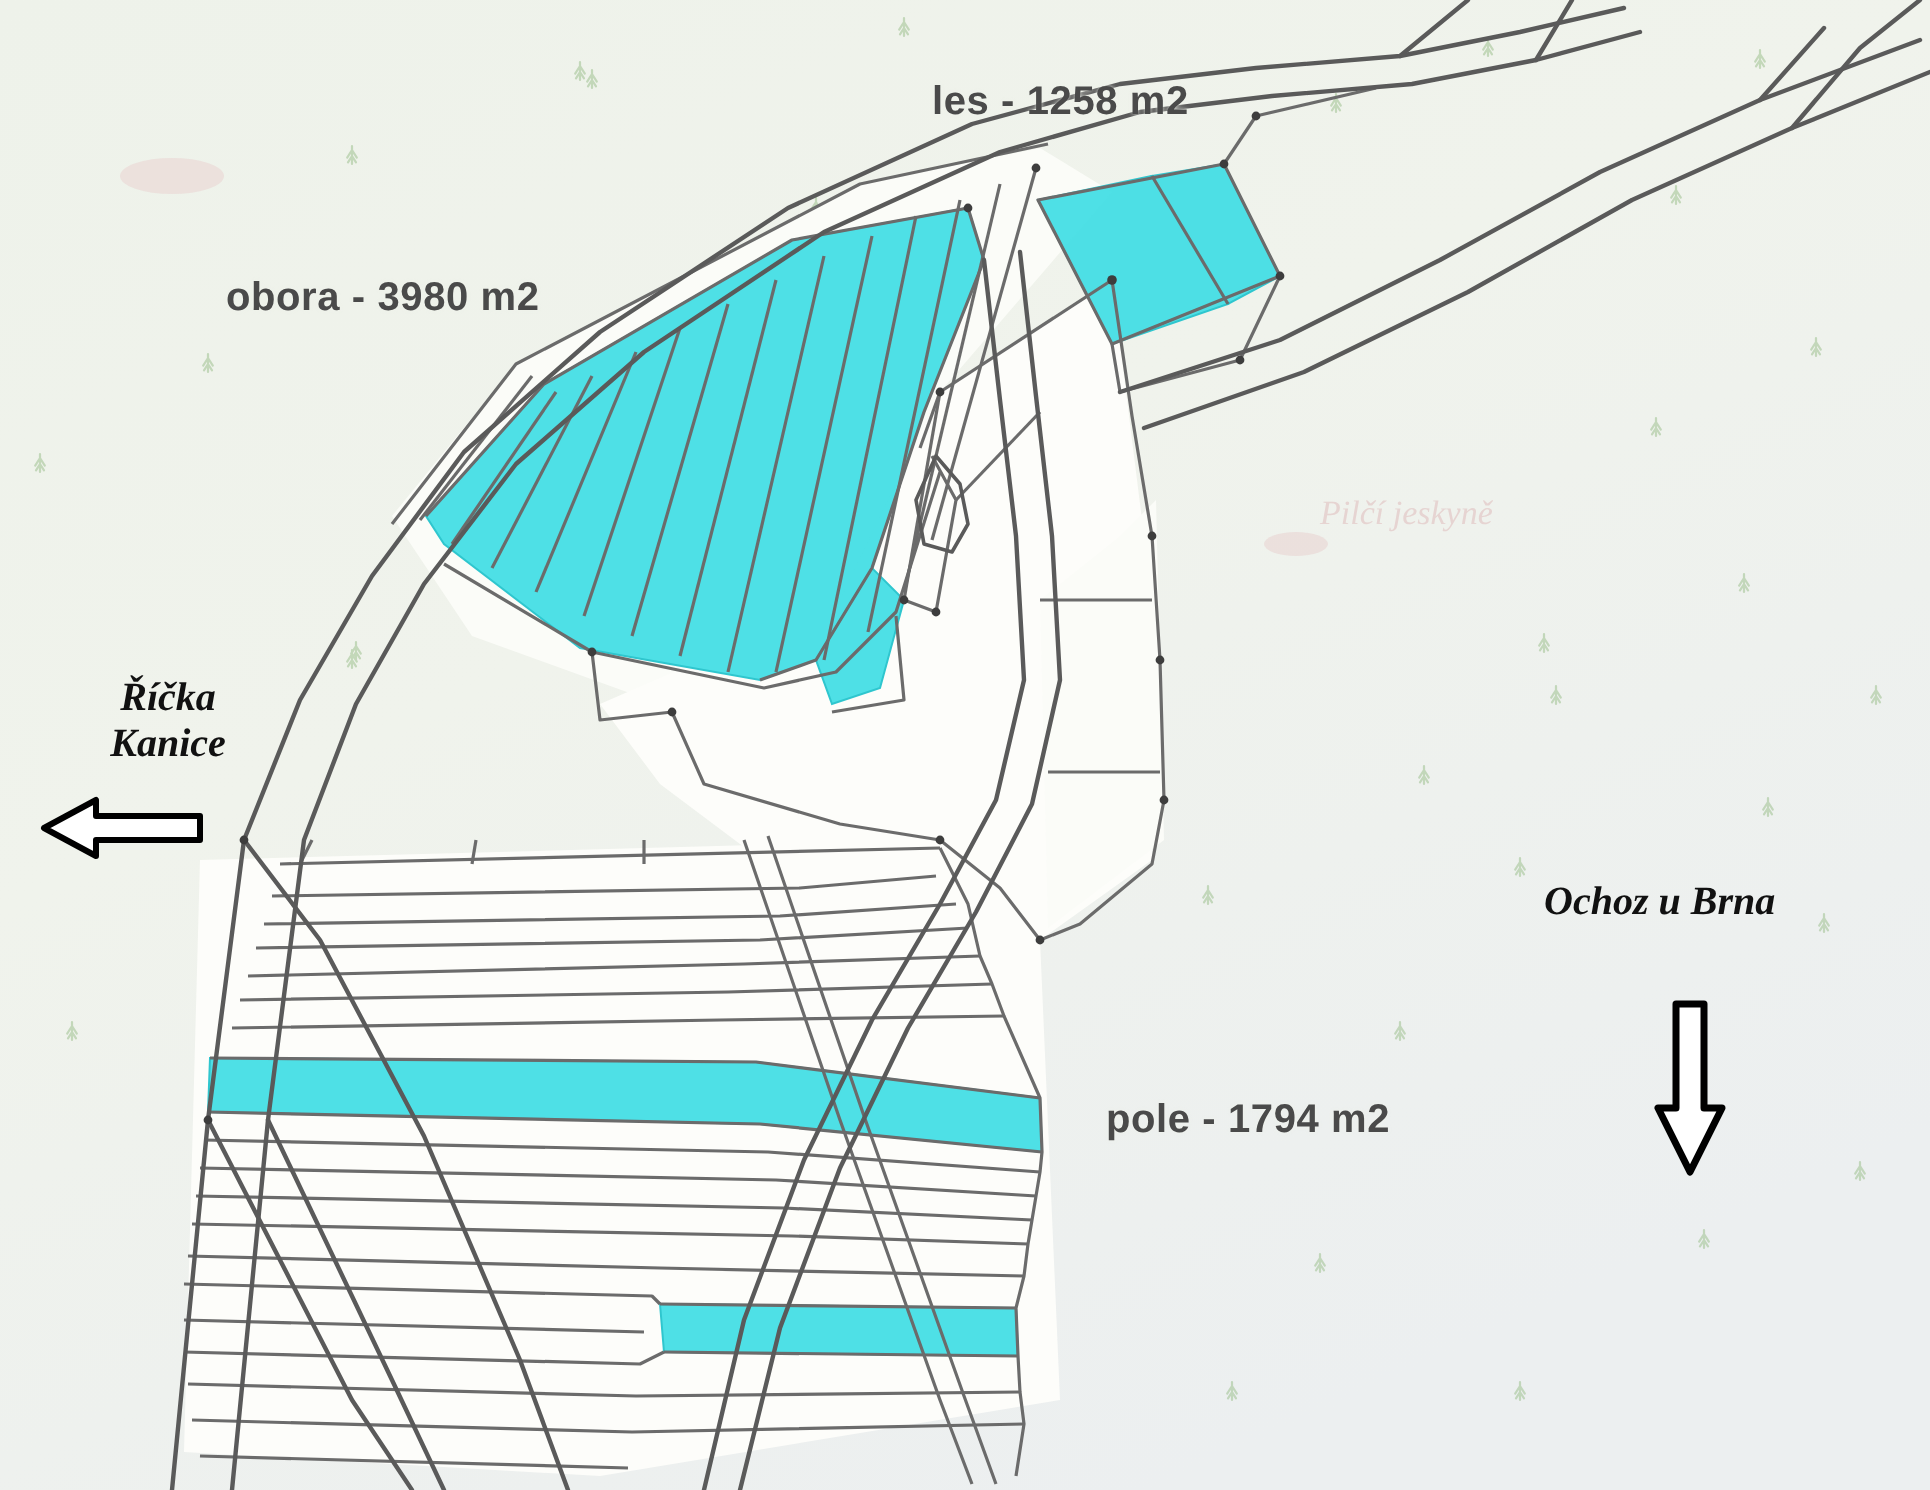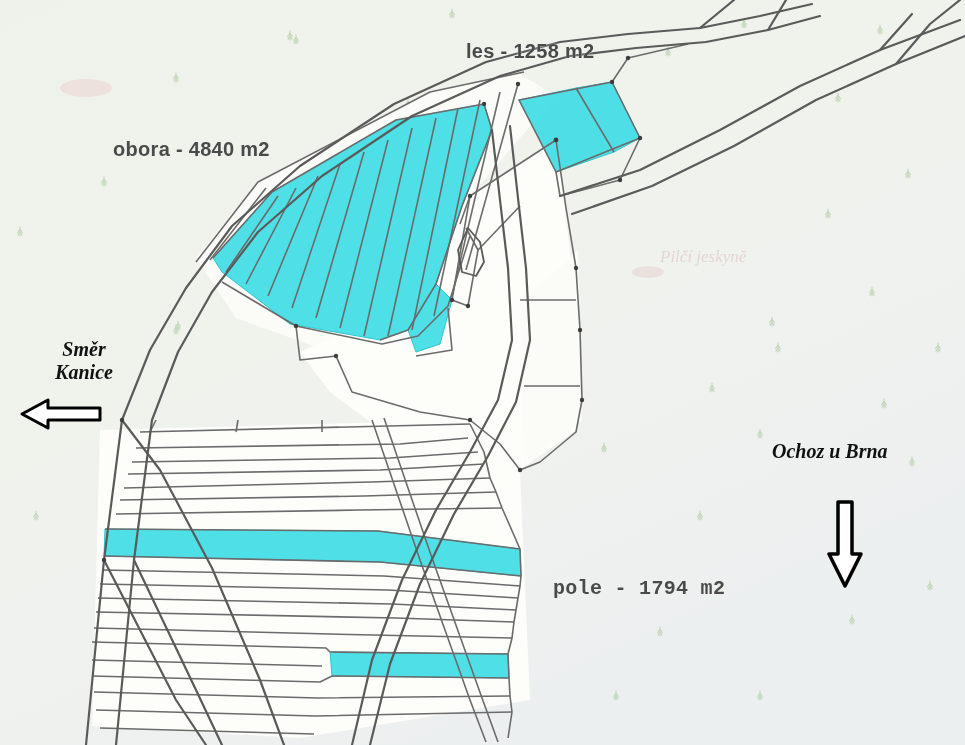--- a/index.html
+++ b/index.html
@@ -49,21 +49,21 @@
     left: 24px;
     top: 338px;
     width: 120px;
   }
   #label-ochoz {
     left: 772px;
     top: 440px;
   }
   #label-les   { left: 466px; top: 40px; text-align: right; }
   #label-obora { left: 113px; top: 138px; }
-  #label-pole  { left: 553px; top: 577px; font-family: Liberation Mono, monospace; }
+  #label-pole  { left: 553px; top: 549px; }
   #label-pozemek { left: 534px; top: 656px; }
   .arrow-box { position: absolute; }
   #arrow-kanice { left: 18px; top: 396px; width: 86px; height: 36px; }
   #arrow-ochoz  { left: 825px; top: 498px; width: 40px; height: 92px; }
 </style>
 </head>
 <body>
 
 <div id="map-root">
 
@@ -273,27 +273,27 @@
       <circle cx="580" cy="330" r="2.2"></circle>
       <circle cx="582" cy="400" r="2.2"></circle>
       <circle cx="122" cy="420" r="2.2"></circle>
       <circle cx="104" cy="560" r="2.2"></circle>
       <circle cx="296" cy="326" r="2.2"></circle>
     </g>
   </svg>
 
   <div class="map-label" id="label-les">les - 1258 m2</div>
 
-  <div class="map-label" id="label-obora">obora - 4840 m2</div>
+  <div class="map-label" id="label-obora">obora - 3980 m2</div>
 
   <div class="map-label" id="label-pole">pole - 1794 m2</div>
 
 
   <div class="town-label" id="label-smer">
-    <div>Směr</div>
+    <div>Říčka</div>
     <div>Kanice</div>
   </div>
 
   <div class="arrow-box" id="arrow-kanice">
     <svg viewBox="0 0 86 36" width="86" height="36" xmlns="http://www.w3.org/2000/svg">
       <path d="M4,18 L30,4 L30,12 L82,12 L82,24 L30,24 L30,32 Z" fill="#ffffff" stroke="#000000" stroke-width="3" stroke-linejoin="round"></path>
     </svg>
   </div>
 
   <div class="town-label" id="label-ochoz">

